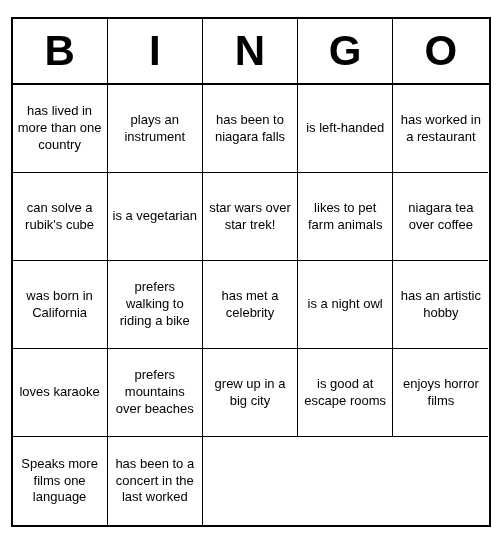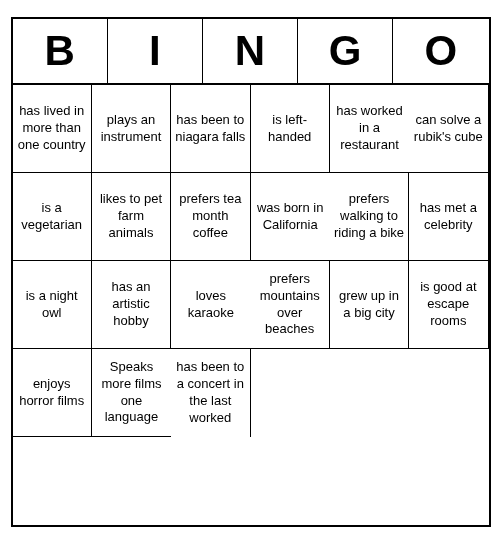--- a/index.html
+++ b/index.html
@@ -37,21 +37,21 @@
       border-right: 1px solid #000;
       font-family: Arial, sans-serif;
     }
 
     .bingo-letter:last-child {
       border-right: none;
     }
 
     .bingo-grid {
       display: grid;
-      grid-template-columns: repeat(6, 1fr);
+      grid-template-columns: repeat(5, 1fr);
       grid-template-rows: repeat(5, 1fr);
     }
 
     .bingo-cell {
       border-right: 1px solid #000;
       border-bottom: 1px solid #000;
       min-height: 88px;
       display: flex;
       align-items: center;
       justify-content: center;
@@ -101,24 +101,27 @@
       <div class="bingo-cell">
         <span>has worked in a restaurant</span>
       </div>
       <div class="bingo-cell">
         <span>can solve a rubik's cube</span>
       </div>
       <div class="bingo-cell">
         <span>is a vegetarian</span>
       </div>
       <div class="bingo-cell">
+        <span>star wars over star trek!</span>
+      </div>
+      <div class="bingo-cell">
         <span>likes to pet farm animals</span>
       </div>
       <div class="bingo-cell">
-        <span>prefers tea month coffee</span>
+        <span>niagara tea over coffee</span>
       </div>
       <div class="bingo-cell">
         <span>was born in California</span>
       </div>
       <div class="bingo-cell">
         <span>prefers walking to riding a bike</span>
       </div>
       <div class="bingo-cell">
         <span>has met a celebrity</span>
       </div>

